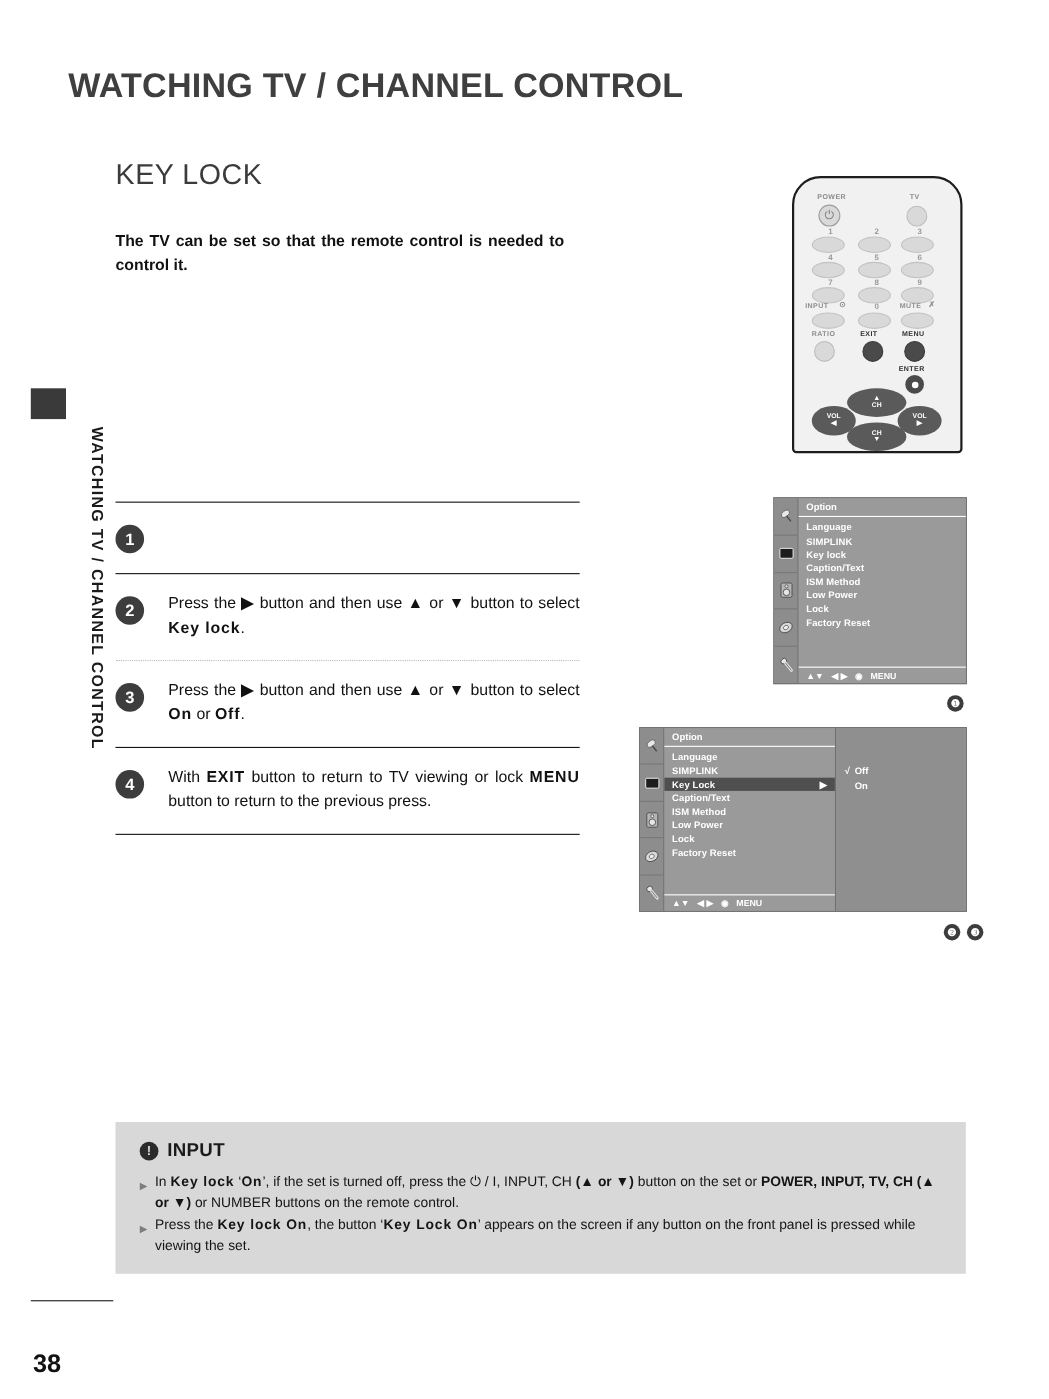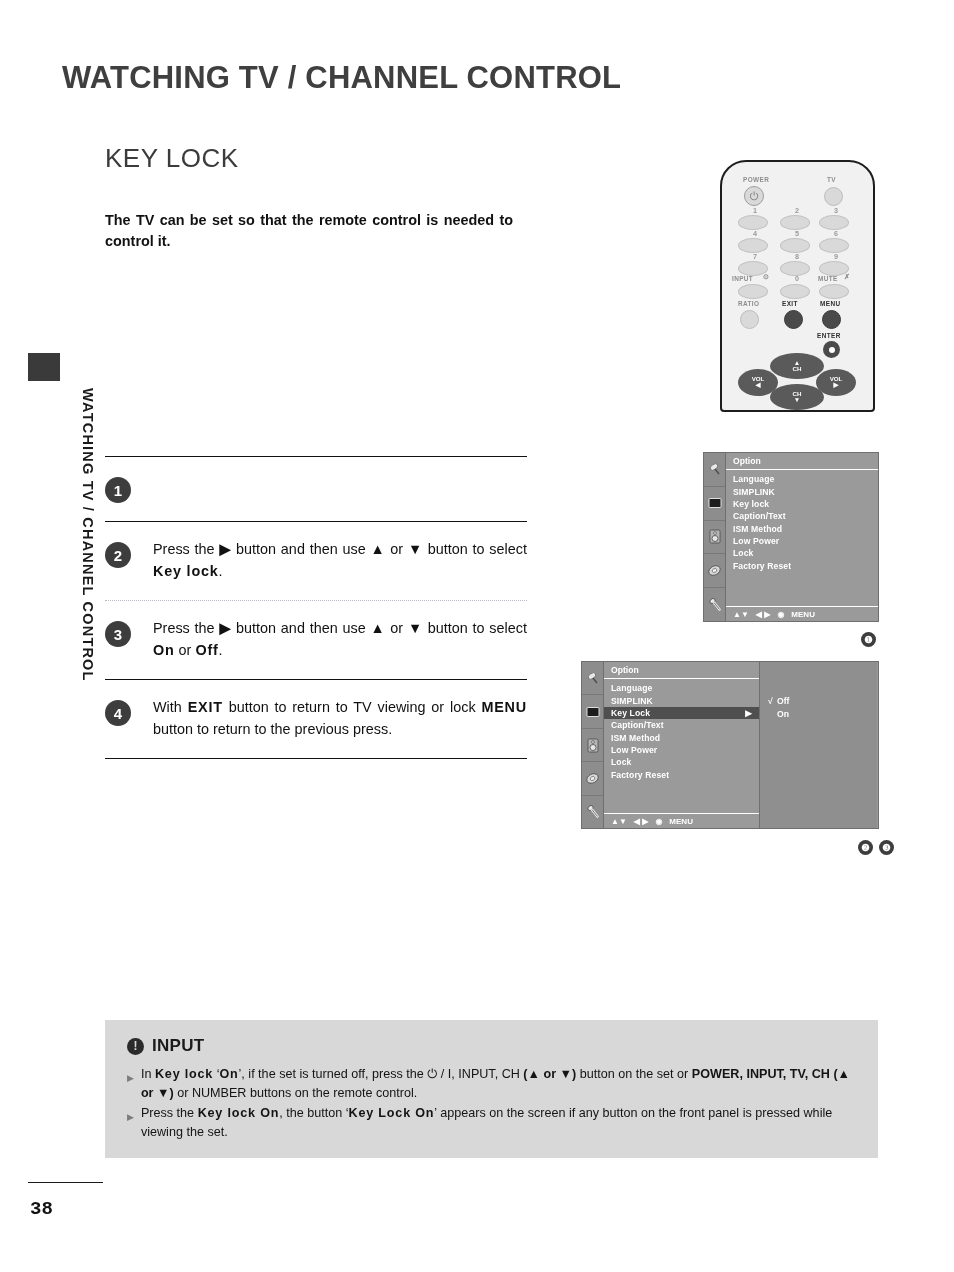--- a/index.html
+++ b/index.html
@@ -357,25 +357,24 @@
   #footer-rule {
     position: absolute;
     left: 28px;
     top: 1182px;
     width: 75px;
     border-top: 1.8px solid #1a1a1a;
   }
   #page-number {
     position: absolute;
     left: 30px;
-    top: 1198px;
-    font-size: 19px;
+    top: 1226px;
+    font-size: 23px;
     font-weight: 700;
     color: #111;
-    font-family: Liberation Mono, monospace;
   }
 </style>
 </head>
 <body>
 
 <div id="left-tab-block"></div>
 <div id="vertical-chapter">WATCHING TV / CHANNEL CONTROL</div>
 
 <div id="chapter-title">WATCHING TV / CHANNEL CONTROL</div>
 <div id="section-title">KEY LOCK</div>

